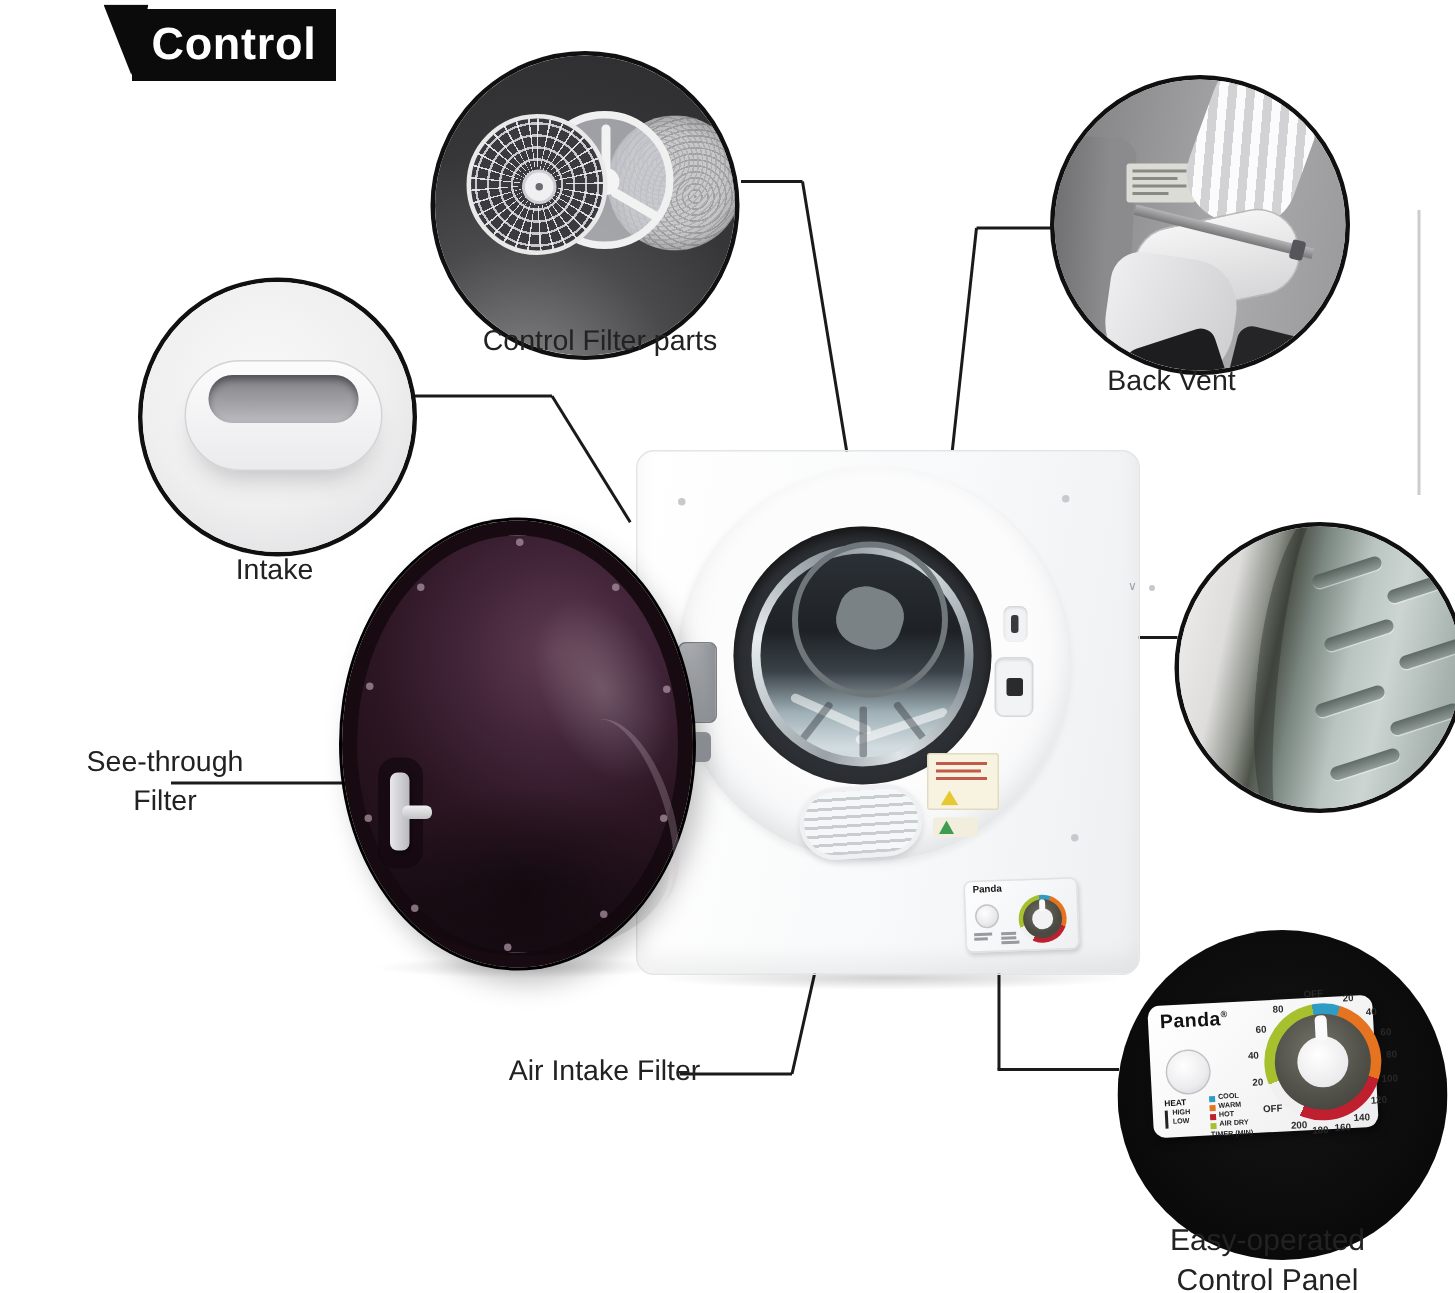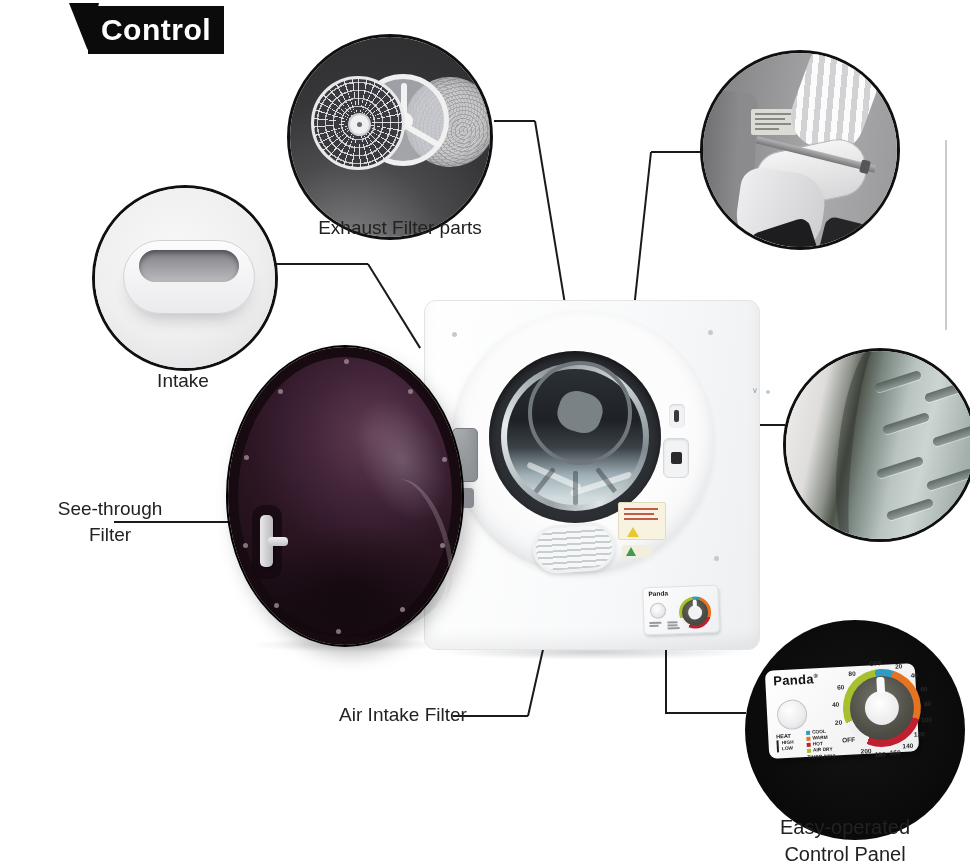--- a/index.html
+++ b/index.html
@@ -290,40 +290,41 @@
       <div class="abs spoke" style="transform:rotate(120deg);"></div>
       <div class="abs spoke" style="transform:rotate(240deg);"></div>
       <div class="abs frame-hub"></div>
     </div>
     <div class="abs disc mesh" style="left:21px;top:39px;">
       <div class="abs mesh-hub">
           <i></i>
         </div>
     </div>
   </div>
-  <div class="abs label" style="left:310px;top:215px;width:180px;">Exhaust Filter parts</div>
+  <div class="abs label" style="left:310px;top:215px;width:180px;">Control Filter parts</div>
 
   <div class="abs circ" style="left:700px;top:50px;width:200px;height:200px;">
     <div class="abs bv-bg"></div>
     <div class="abs bv-groove"></div>
     <div class="abs bv-sticker">
       <i style="top:4px;width:36px;"></i>
         <i style="top:9px;width:30px;"></i>
         <i style="top:14px;width:36px;"></i>
         <i style="top:19px;width:24px;"></i>
     </div>
     <div class="abs bv-hose"></div>
     <div class="abs bv-collar"></div>
     <div class="abs bv-spout"></div>
     <div class="abs bv-clamp">
         <i></i>
       </div>
     <div class="abs bv-leg1"></div>
     <div class="abs bv-leg2"></div>
   </div>
+  <div class="abs label" style="left:701px;top:242px;width:160px;">Back Vent</div>
 
   <div class="abs circ" style="left:92px;top:185px;width:186px;height:186px;">
     <div class="abs hd-bg"></div>
     <div class="abs hd-outer">
       <div class="abs hd-slot"></div>
     </div>
   </div>
   <div class="abs label" style="left:113px;top:368px;width:140px;">Intake</div>
 
   <div class="abs circ" style="left:783px;top:348px;width:194px;height:194px;">

